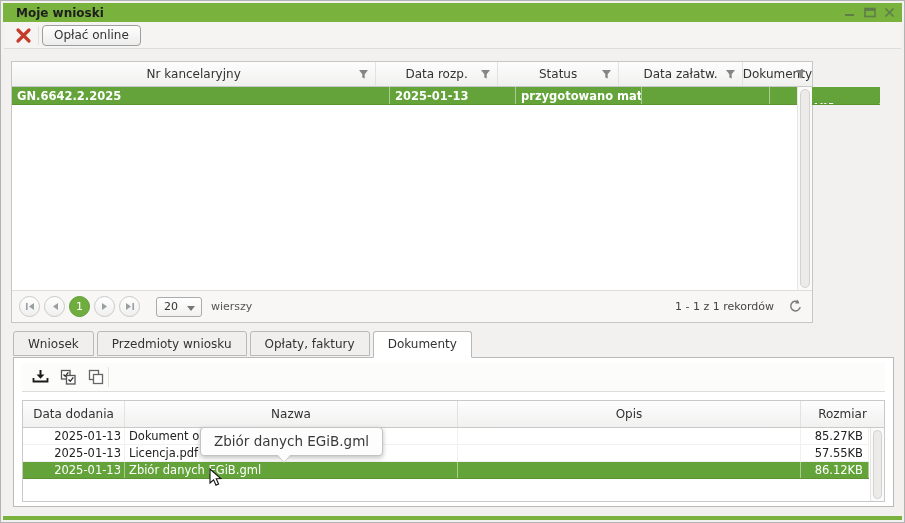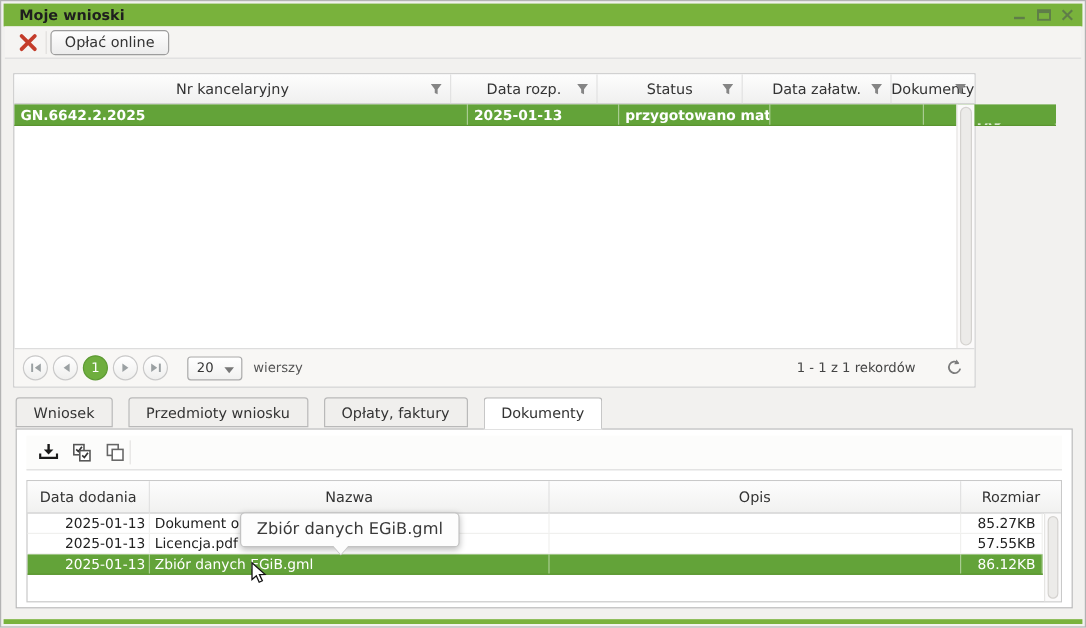--- a/index.html
+++ b/index.html
@@ -74,24 +74,24 @@
     color: #fff; font-size: 11px; display: flex; align-items: center; justify-content: center;
     border: 1px solid #5d9a33; cursor: default;
   }
   .page-size {
     margin-left: 16px; width: 46px; height: 20px; border: 1px solid #ababab; border-radius: 3px;
     background: linear-gradient(#fff, #f1f1f0); display: flex; align-items: center; cursor: pointer; position: relative;
   }
   .page-size .val { padding-left: 7px; font-size: 11px; color: #333; }
   .caret-down { position: absolute; right: 6px; top: 8px; width: 0; height: 0; border-left: 4px solid transparent; border-right: 4px solid transparent; border-top: 5px solid #777; }
   .rows-label { margin-left: 9px; font-size: 11px; color: #555; }
-  .records { position: absolute; right: 49px; font-size: 11px; color: #444; }
+  .records { position: absolute; right: 38px; font-size: 11px; color: #444; }
   .refresh { position: absolute; right: 9px; top: 8px; cursor: pointer; }
   
-  .tabs { position: absolute; left: 12px; top: 330px; height: 26px; display: flex; gap: 13px; z-index: 3; }
+  .tabs { position: absolute; left: 12px; top: 330px; height: 26px; display: flex; gap: 3px; z-index: 3; }
   .tab {
     padding: 0 14px; height: 25px; line-height: 24px; font-size: 12px; color: #333;
     background: #f0efed; border: 1px solid #b9b9b9; border-radius: 3px 3px 0 0; cursor: pointer;
   }
   .tab.active { background: #fff; height: 27px; border-bottom: 1px solid #fff; z-index: 4; }
   
   .panel {
     position: absolute; left: 12px; top: 356px; width: 881px; height: 150px;
     background: #fff; border: 1px solid #b9b9b9; z-index: 2;
   }

